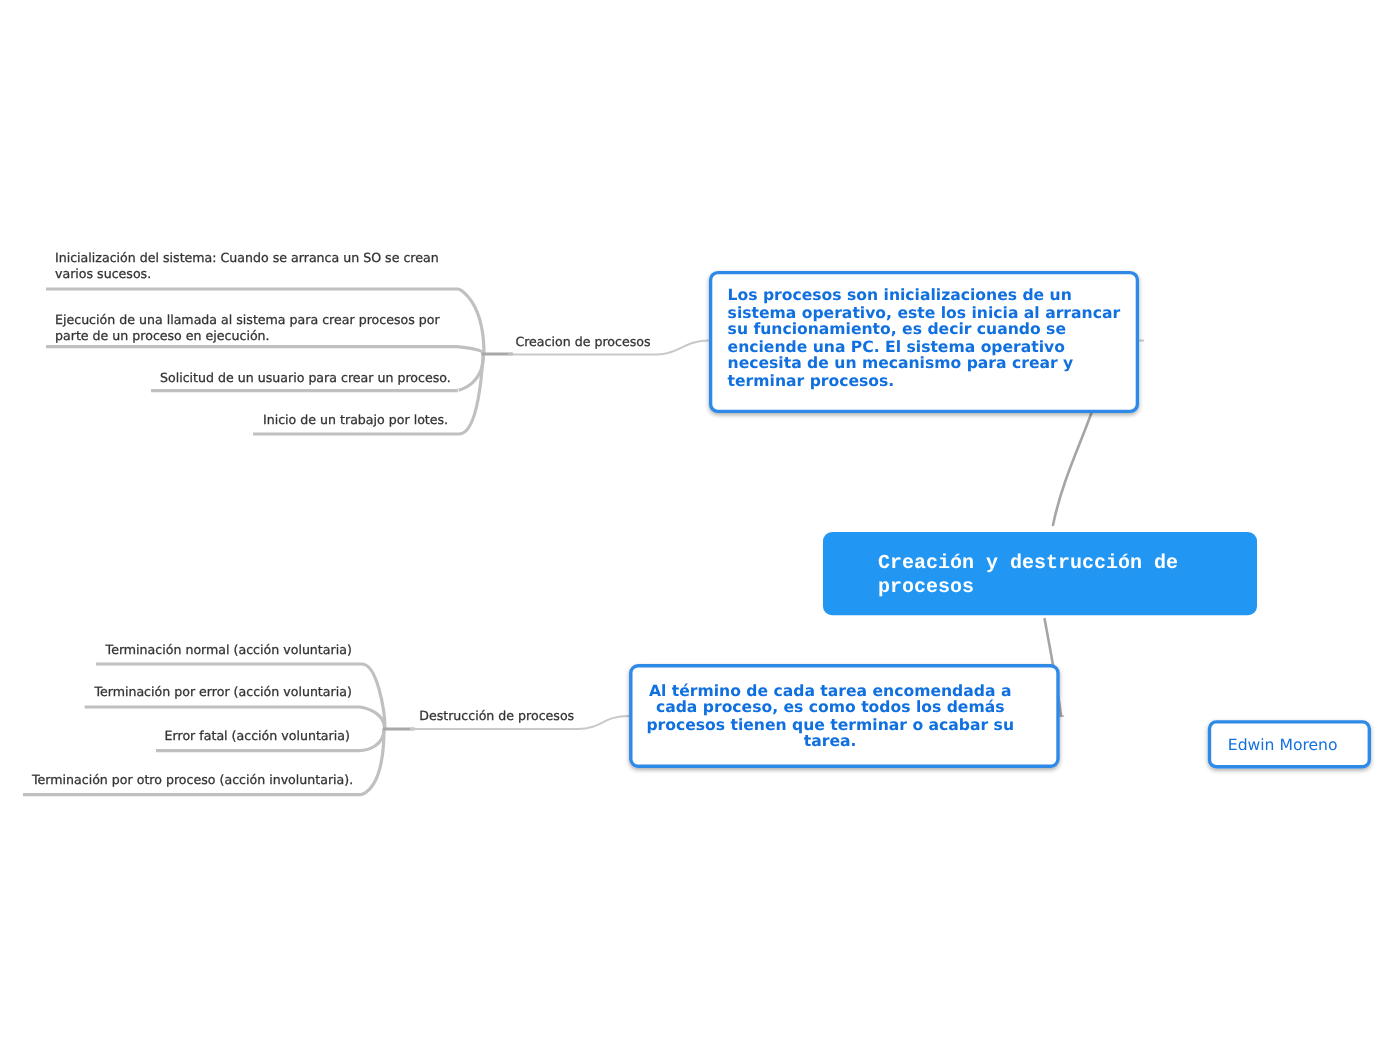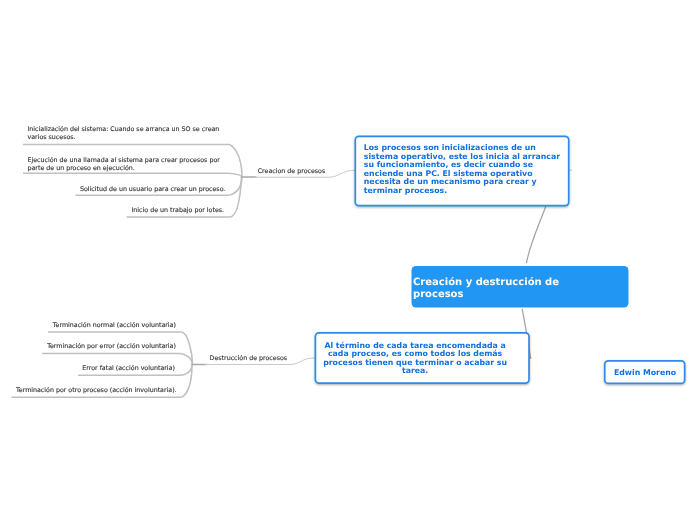--- a/index.html
+++ b/index.html
@@ -10,21 +10,21 @@
   #canvas{position:relative;width:696px;height:380px;transform:translateZ(0);}
   svg.links{position:absolute;left:0;top:0;width:696px;height:520px;pointer-events:none;}
   .leaf{position:absolute;color:#333333;font-size:6.3px;line-height:8px;white-space:pre;
         -webkit-text-stroke:0.022em #333333;}
   .midlabel{position:absolute;color:#333333;font-size:6.3px;line-height:8px;white-space:pre;
             -webkit-text-stroke:0.022em #333333;}
   .notetext{position:absolute;color:#1070e0;font-weight:bold;font-size:7.8px;line-height:8.5px;
             white-space:pre;}
   .central{position:absolute;color:#ffffff;font-weight:bold;font-size:10px;line-height:12.2px;white-space:pre;}
   svg.shapes{position:absolute;left:0;top:0;width:696px;height:520px;}
-  .authortext{position:absolute;color:#1070e0;font-weight:bold;font-size:7.8px;white-space:pre;}
+  .authortext{position:absolute;color:#1070e0;font-weight:normal;font-size:7.8px;white-space:pre;}
 </style>
 </head>
 <body>
 
 <div id="canvas">
 
   <svg class="links" viewBox="0 0 696 520">
     <defs>
       <linearGradient id="gTop" x1="0" y1="0" x2="1" y2="0">
         <stop offset="0" stop-color="#d2d2d2"></stop>
@@ -87,16 +87,16 @@
   <div class="notetext" style="left:363.8px;top:144.3px;">Los procesos son inicializaciones de un
 sistema operativo, este los inicia al arrancar
 su funcionamiento, es decir cuando se
 enciende una PC. El sistema operativo
 necesita de un mecanismo para crear y
 terminar procesos.</div>
   <div class="notetext" style="left:323.2px;top:341.5px;text-align:center;">Al término de cada tarea encomendada a
 cada proceso, es como todos los demás
 procesos tienen que terminar o acabar su
 tarea.</div>
-  <div class="central" style="left:413px;top:277.2px;">Creación y destrucción de
+  <div class="central" style="left:439px;top:277.2px;font-family:Liberation Mono, monospace;">Creación y destrucción de
 procesos</div>
   <div class="authortext" style="left:613.9px;top:367.6px;">Edwin Moreno</div>
 </div>
 
 </body></html>

